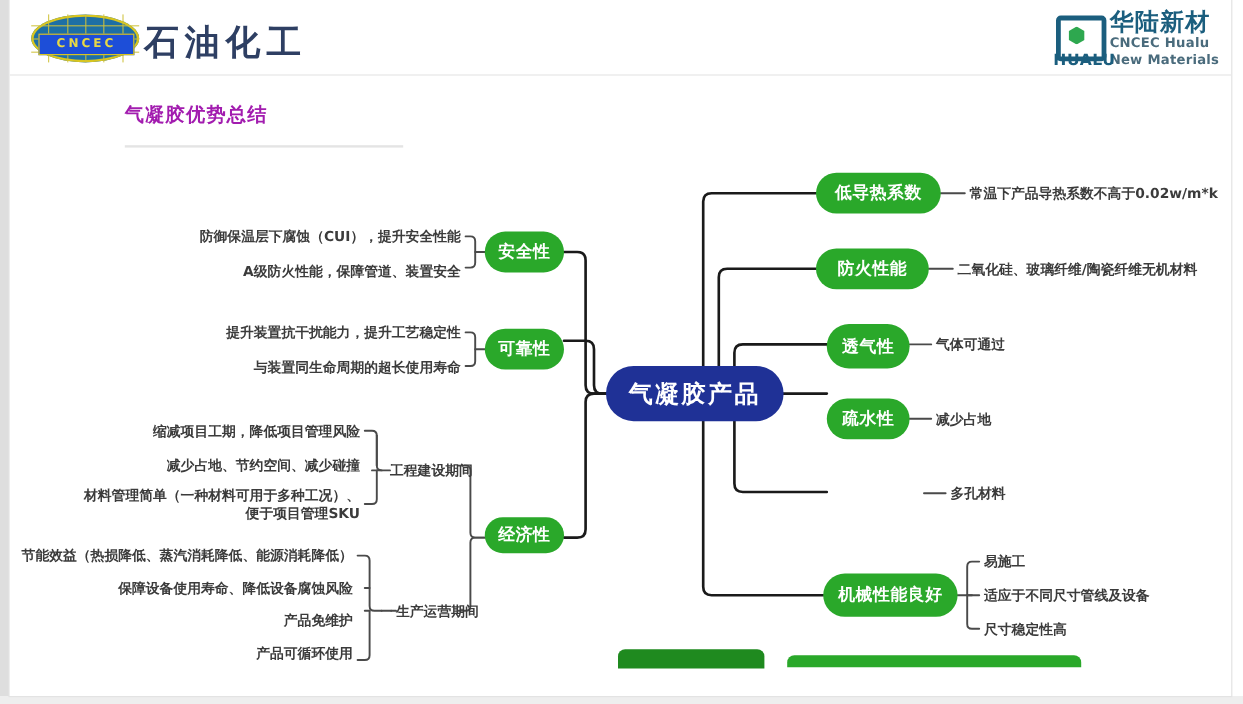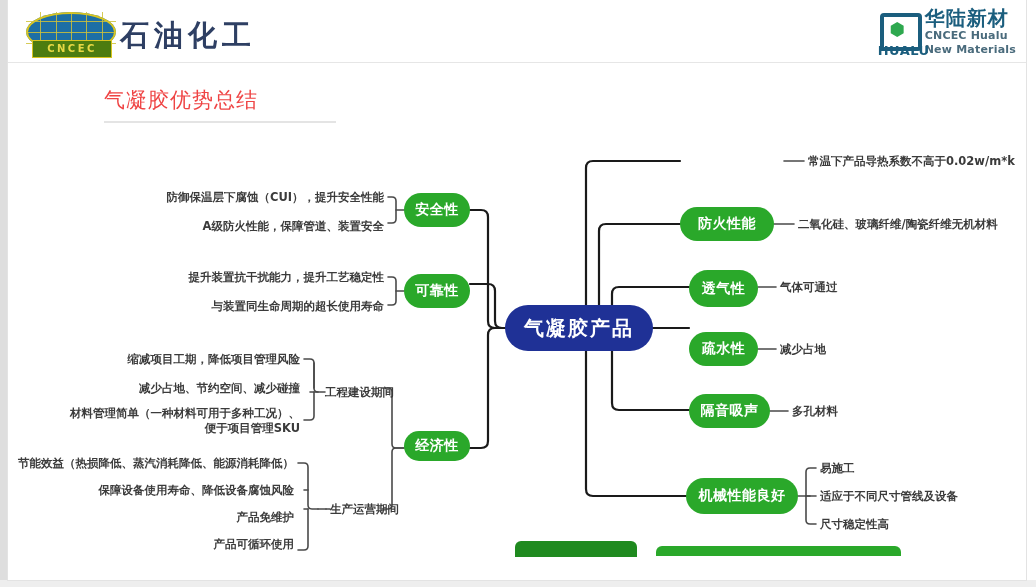--- a/index.html
+++ b/index.html
@@ -20,21 +20,21 @@
   #header{position:absolute;left:0;top:0;width:1018px;height:62px;}
   #cnlogo{position:absolute;left:18px;top:12px;width:90px;height:40px;}
   #cnlogo .globe{
     position:absolute;left:0;top:0;width:90px;height:40px;border-radius:50%;
     background:#1d6fa5;
     box-shadow:inset 0 0 0 2px #d8c520;
   }
   #cnlogo .mer{position:absolute;top:0;width:0;height:40px;border-left:1px solid #cfc23a;opacity:.85;}
   #cnlogo .par{position:absolute;left:0;width:90px;height:0;border-top:1px solid #cfc23a;opacity:.85;}
   #cnlogo .band{
-    position:absolute;left:6px;top:28px;width:78px;height:16px;background:#4d7c0f;
+    position:absolute;left:6px;top:16px;width:78px;height:16px;background:#1d4ed8;
     border:1px solid #d8c520;
     display:flex;align-items:center;justify-content:center;text-align:center;
   }
   #cnlogo .band span{
     color:#e8d844;font-weight:bold;font-size:10px;letter-spacing:2.5px;
     font-family:"DejaVu Sans",sans-serif;line-height:1;
   }
   #cntext{
     position:absolute;left:112px;top:16px;
     font-size:29px;font-weight:bold;color:#2e3f63;letter-spacing:5px;
@@ -60,21 +60,21 @@
   }
   #hualu .words .en1,#hualu .words .en2{
     font-size:11px;font-weight:bold;color:#4a6b7c;line-height:1.2;letter-spacing:.2px;
   }
 
   #headrule{position:absolute;left:0;top:62px;width:1018px;height:1px;background:#e6e6e6;}
 
   
   #pagetitle{
     position:absolute;left:96px;top:86px;
-    font-size:21px;font-weight:normal;color:#ef4444;letter-spacing:1px;
+    font-size:16px;font-weight:bold;color:#a21caf;letter-spacing:1px;
   }
   #titlerule{position:absolute;left:96px;top:121px;width:232px;height:2px;background:#e4e4e4;}
 
   
   #canvas{position:absolute;left:0;top:0;width:1018px;height:580px;}
   #wires{position:absolute;left:0;top:0;width:1018px;height:580px;}
 
   .node{
     position:absolute;display:flex;align-items:center;justify-content:center;
     color:#ffffff;font-weight:bold;border-radius:999px;
@@ -226,31 +226,31 @@
     <div class="leaf r" style="left:10px;top:352px;width:282px;">缩减项目工期，降低项目管理风险</div>
     <div class="leaf r" style="left:10px;top:381px;width:282px;">减少占地、节约空间、减少碰撞</div>
     <div class="leaf r" style="left:10px;top:406px;width:282px;">材料管理简单（一种材料可用于多种工况）、</div>
     <div class="leaf r" style="left:10px;top:421px;width:282px;">便于项目管理SKU</div>
 
     <div class="leaf r" style="left:4px;top:456px;width:282px;">节能效益（热损降低、蒸汽消耗降低、能源消耗降低）</div>
     <div class="leaf r" style="left:4px;top:483px;width:282px;">保障设备使用寿命、降低设备腐蚀风险</div>
     <div class="leaf r" style="left:4px;top:510px;width:282px;">产品免维护</div>
     <div class="leaf r" style="left:4px;top:537px;width:282px;">产品可循环使用</div>
 
+    <div class="node green" style="left:672px;top:144px;width:104px;height:34px;">
+      <span>低导热系数</span>
+    </div>
     <div class="node green" style="left:672px;top:207px;width:94px;height:34px;">
       <span>防火性能</span>
     </div>
     <div class="node green" style="left:681px;top:270px;width:69px;height:37px;">
       <span>透气性</span>
     </div>
     <div class="node green" style="left:681px;top:332px;width:69px;height:34px;">
       <span>疏水性</span>
-    </div>
-    <div class="node green" style="left:681px;top:394px;width:81px;height:34px;">
-      <span>隔音吸声</span>
     </div>
     <div class="node green" style="left:678px;top:478px;width:112px;height:36px;">
       <span>机械性能良好</span>
     </div>
 
     <div class="leaf l" style="left:800px;top:154px;">常温下产品导热系数不高于0.02w/m*k</div>
     <div class="leaf l" style="left:790px;top:217px;">二氧化硅、玻璃纤维/陶瓷纤维无机材料</div>
     <div class="leaf l" style="left:772px;top:280px;">气体可通过</div>
     <div class="leaf l" style="left:772px;top:342px;">减少占地</div>
     <div class="leaf l" style="left:784px;top:404px;">多孔材料</div>

